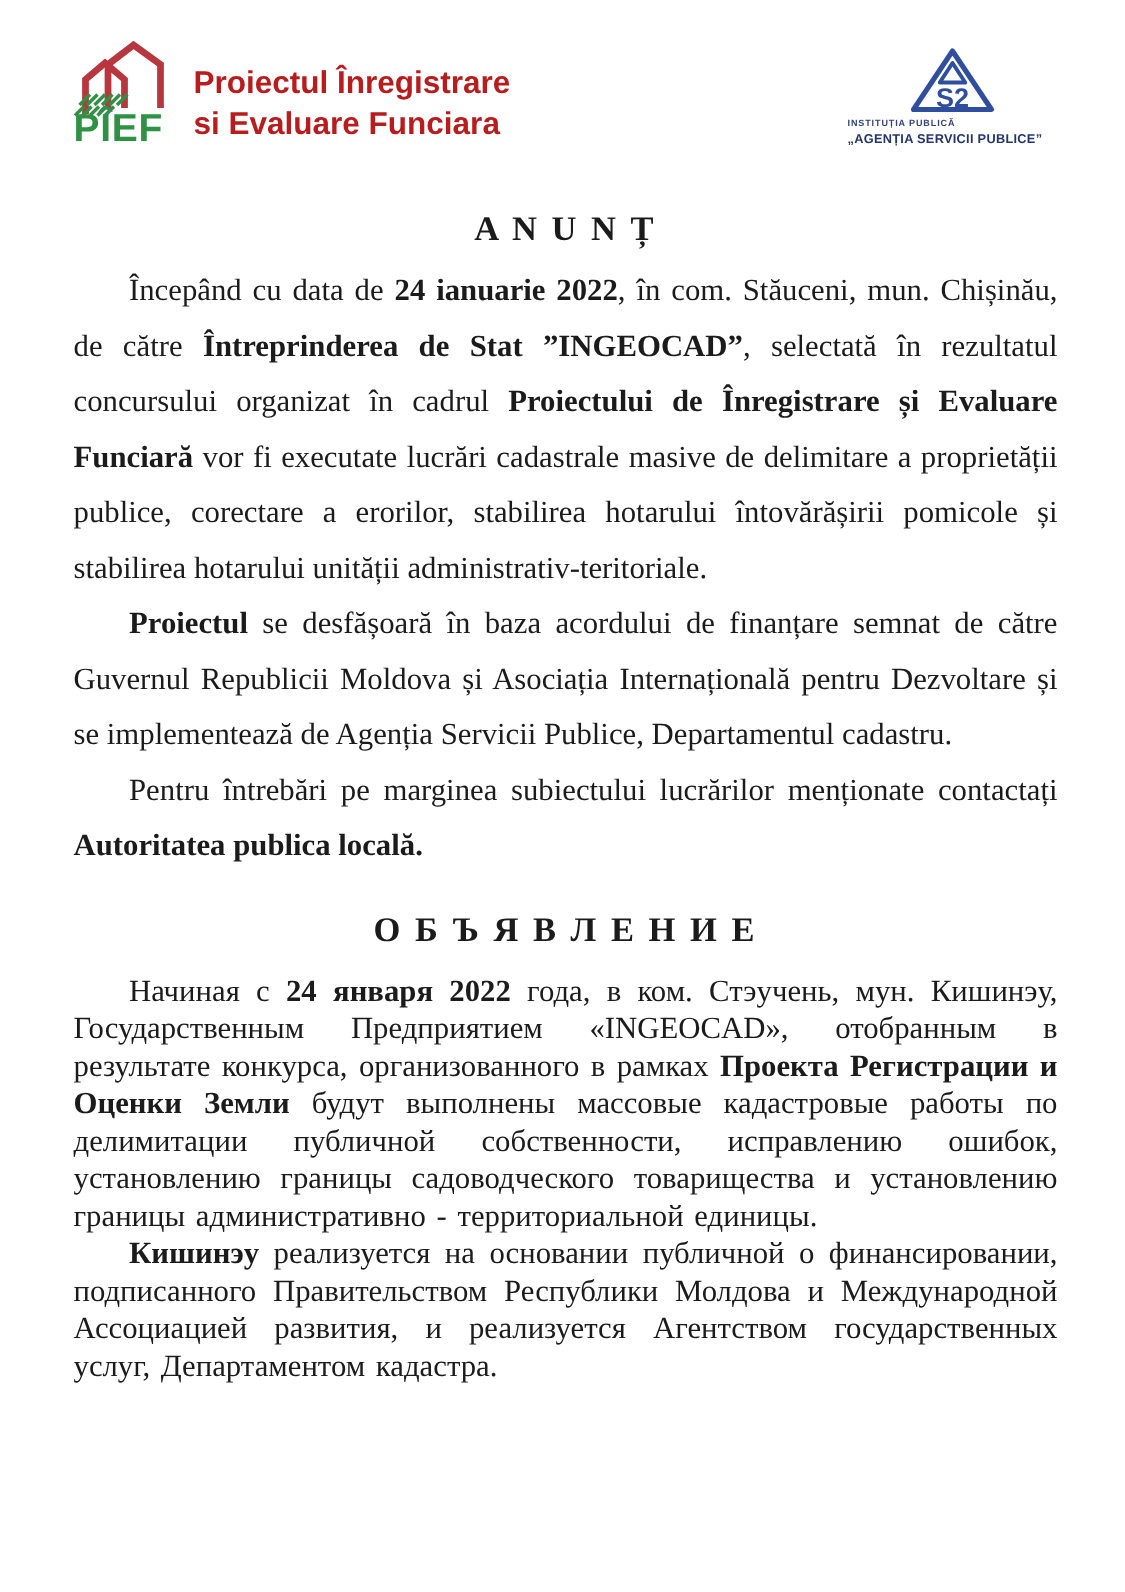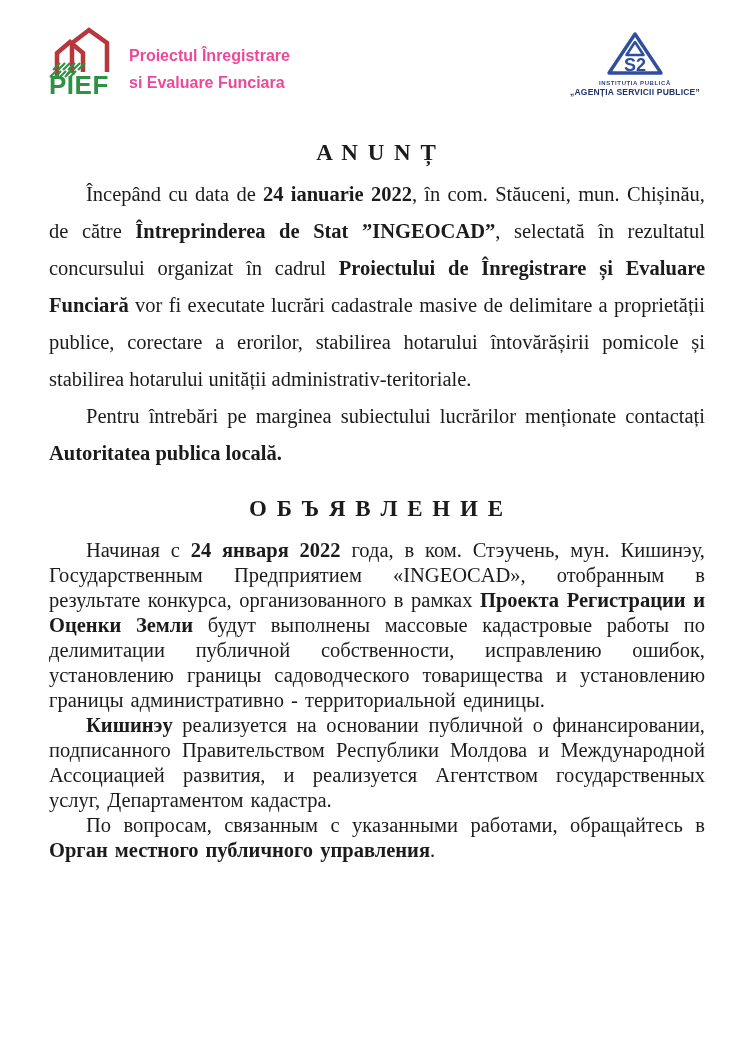--- a/index.html
+++ b/index.html
@@ -16,24 +16,24 @@
   .header { display: flex; justify-content: space-between; align-items: flex-start; height: 92px; }
   .pief { display: flex; align-items: flex-start; gap: 10px; }
   .pief-mark { display: flex; flex-direction: column; align-items: flex-start; width: 70px; }
   .pief-acronym {
     font-family: "Liberation Sans", sans-serif;
     font-weight: bold; font-size: 26px; line-height: 22px;
     color: #2e9144; letter-spacing: 0.5px; margin-top: -4px;
   }
   .pief-title {
     font-family: "Liberation Sans", sans-serif;
-    font-weight: bold; font-size: 16px; line-height: 27px;
-    color: #ec4899; padding-top: 16px;
+    font-weight: bold; font-size: 21px; line-height: 27px;
+    color: #b91c1c; padding-top: 16px;
   }
-  .asp { width: 140px; text-align: center; padding-top: 4px; }
+  .asp { width: 140px; padding-top: 4px; }
   .asp-type {
     font-family: "Liberation Sans", sans-serif;
     font-size: 6px; font-weight: bold; letter-spacing: 0.6px;
     color: #33437c; margin-top: 2px;
   }
   .asp-name {
     font-family: "Liberation Sans", sans-serif;
     font-size: 8.5px; font-weight: bold; letter-spacing: 0.2px;
     color: #23356b; margin-top: 1px; white-space: nowrap;
   }
@@ -102,26 +102,26 @@
       <div class="asp-type">INSTITUȚIA PUBLICĂ</div>
       <div class="asp-name">„AGENȚIA SERVICII PUBLICE”</div>
     </div>
 
   </div>
 
   <section class="ro-section">
     <h1 class="doc-title title-ro">A N U N Ț</h1>
     <div class="ro-text">
       <p><span>Începând cu data de </span><b>24 ianuarie 2022</b><span>, în com. Stăuceni, mun. Chișinău, de către </span><b>Întreprinderea de Stat ”INGEOCAD”</b><span>, selectată în rezultatul concursului organizat în cadrul </span><b>Proiectului de Înregistrare și Evaluare Funciară</b><span> vor fi executate lucrări cadastrale masive de delimitare a proprietății publice, corectare a erorilor, stabilirea hotarului întovărășirii pomicole și stabilirea hotarului unității administrativ-teritoriale.</span></p>
+      <p><b>Proiectul</b><span> se desfășoară în baza acordului de finanțare semnat de către Guvernul Republicii Moldova și Asociația Internațională pentru Dezvoltare și se implementează de Agenția Servicii Publice, Departamentul cadastru.</span></p>
       <p><span>Pentru întrebări pe marginea subiectului lucrărilor menționate contactați </span><b>Autoritatea publica locală.</b></p>
     </div>
   </section>
 
   <section class="ru-section">
     <h1 class="doc-title title-ru">О Б Ъ Я В Л Е Н И Е</h1>
     <div class="ru-text">
       <p><span>Начиная с </span><b>24 января 2022</b><span> года, в ком. Стэучень, мун. Кишинэу, Государственным Предприятием «INGEOCAD», отобранным в результате конкурса, организованного в рамках </span><b>Проекта Регистрации и Оценки Земли</b><span> будут выполнены массовые кадастровые работы по делимитации публичной собственности, исправлению ошибок, установлению границы садоводческого товарищества и установлению границы административно - территориальной единицы.</span></p>
       <p><b>Кишинэу</b><span> реализуется на основании публичной о финансировании, подписанного Правительством Республики Молдова и Международной Ассоциацией развития, и реализуется Агентством государственных услуг, Департаментом кадастра.</span></p>
-      <p><span>По вопросам, связанным с указанными работами, обращайтесь в </span><b>Орган местного публичного управления</b><span>.</span></p>
     </div>
   </section>
 
 </div>
 
 </body></html>

